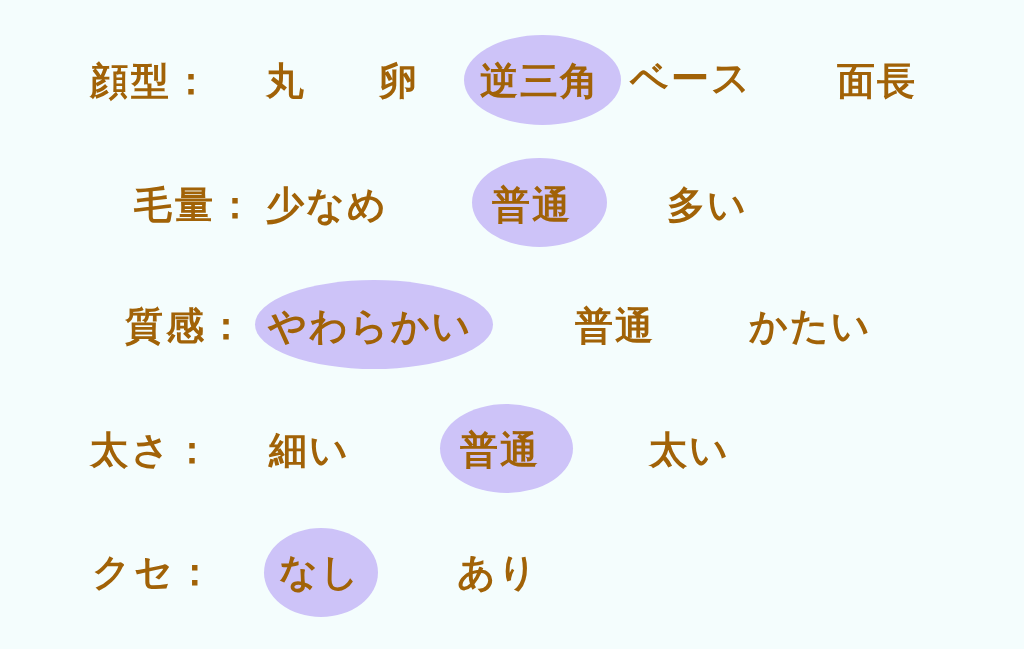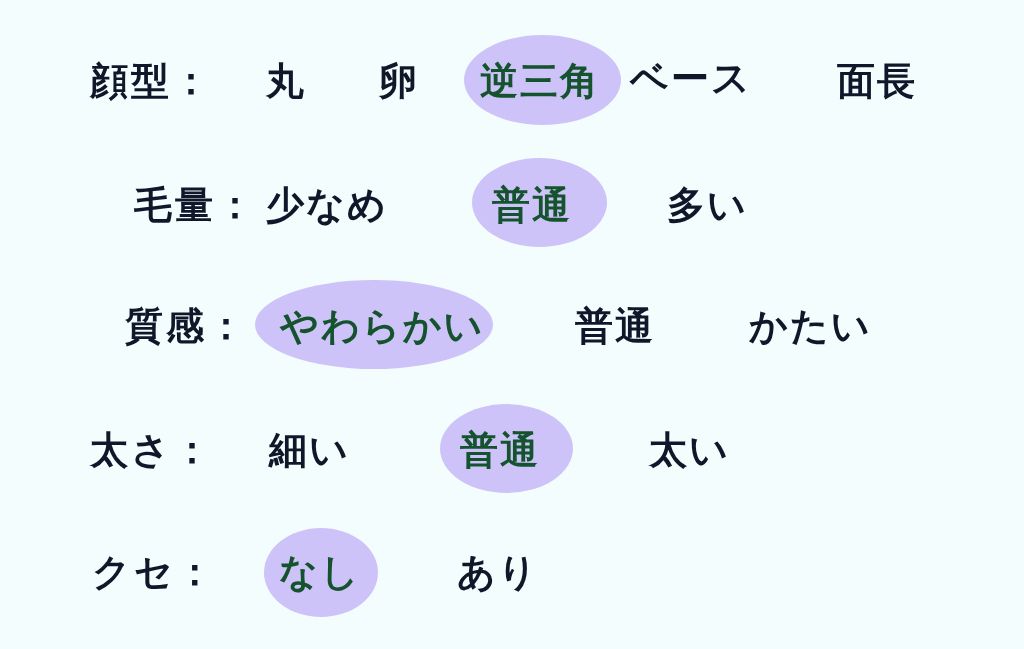--- a/index.html
+++ b/index.html
@@ -20,33 +20,33 @@
       width: 1024px;
       height: 649px;
     }
     .label, .option {
       position: absolute;
       font-size: 38px;
       font-weight: bold;
       line-height: 44px;
       height: 44px;
       white-space: nowrap;
-      color: #0f172a;
+      color: #a16207;
       letter-spacing: 2px;
     }
     .label {
       letter-spacing: 3px;
     }
     .ellipse {
       position: absolute;
       border-radius: 50%;
       background: #cdc3f8;
     }
     .option.selected {
-      color: #14532d;
+      color: #a16207;
     }
   </style>
 </head>
 <body>
 
 <div class="canvas">
 
   <div class="label" style="left:90px; top:59px;">顔型：</div>
   <div class="option" style="left:266px; top:59px;">丸</div>
   <div class="option" style="left:379px; top:59px;">卵</div>
@@ -56,21 +56,21 @@
   <div class="option" style="left:837px; top:59px;">面長</div>
 
   <div class="label" style="left:90px; top:183px;margin-left:44px;">毛量：</div>
   <div class="option" style="left:266px; top:183px;">少なめ</div>
   <div class="ellipse" style="left:472px; top:158px; width:135px; height:89px;"></div>
   <div class="option selected" style="left:492px; top:183px;">普通</div>
   <div class="option" style="left:667px; top:183px;">多い</div>
 
   <div class="label" style="left:90px; top:304px;margin-left:35px;">質感：</div>
   <div class="ellipse" style="left:255px; top:280px; width:238px; height:89px;"></div>
-  <div class="option selected" style="left:280px; top:304px;text-align:right;">やわらかい</div>
+  <div class="option selected" style="left:268px; top:304px;text-align:right;">やわらかい</div>
   <div class="option" style="left:575px; top:304px;">普通</div>
   <div class="option" style="left:749px; top:304px;">かたい</div>
 
   <div class="label" style="left:90px; top:428px;">太さ：</div>
   <div class="option" style="left:269px; top:428px;">細い</div>
   <div class="ellipse" style="left:440px; top:404px; width:133px; height:89px;"></div>
   <div class="option selected" style="left:460px; top:428px;">普通</div>
   <div class="option" style="left:649px; top:428px;">太い</div>
 
   <div class="label" style="left:92px; top:550px;text-align:right;">クセ：</div>

